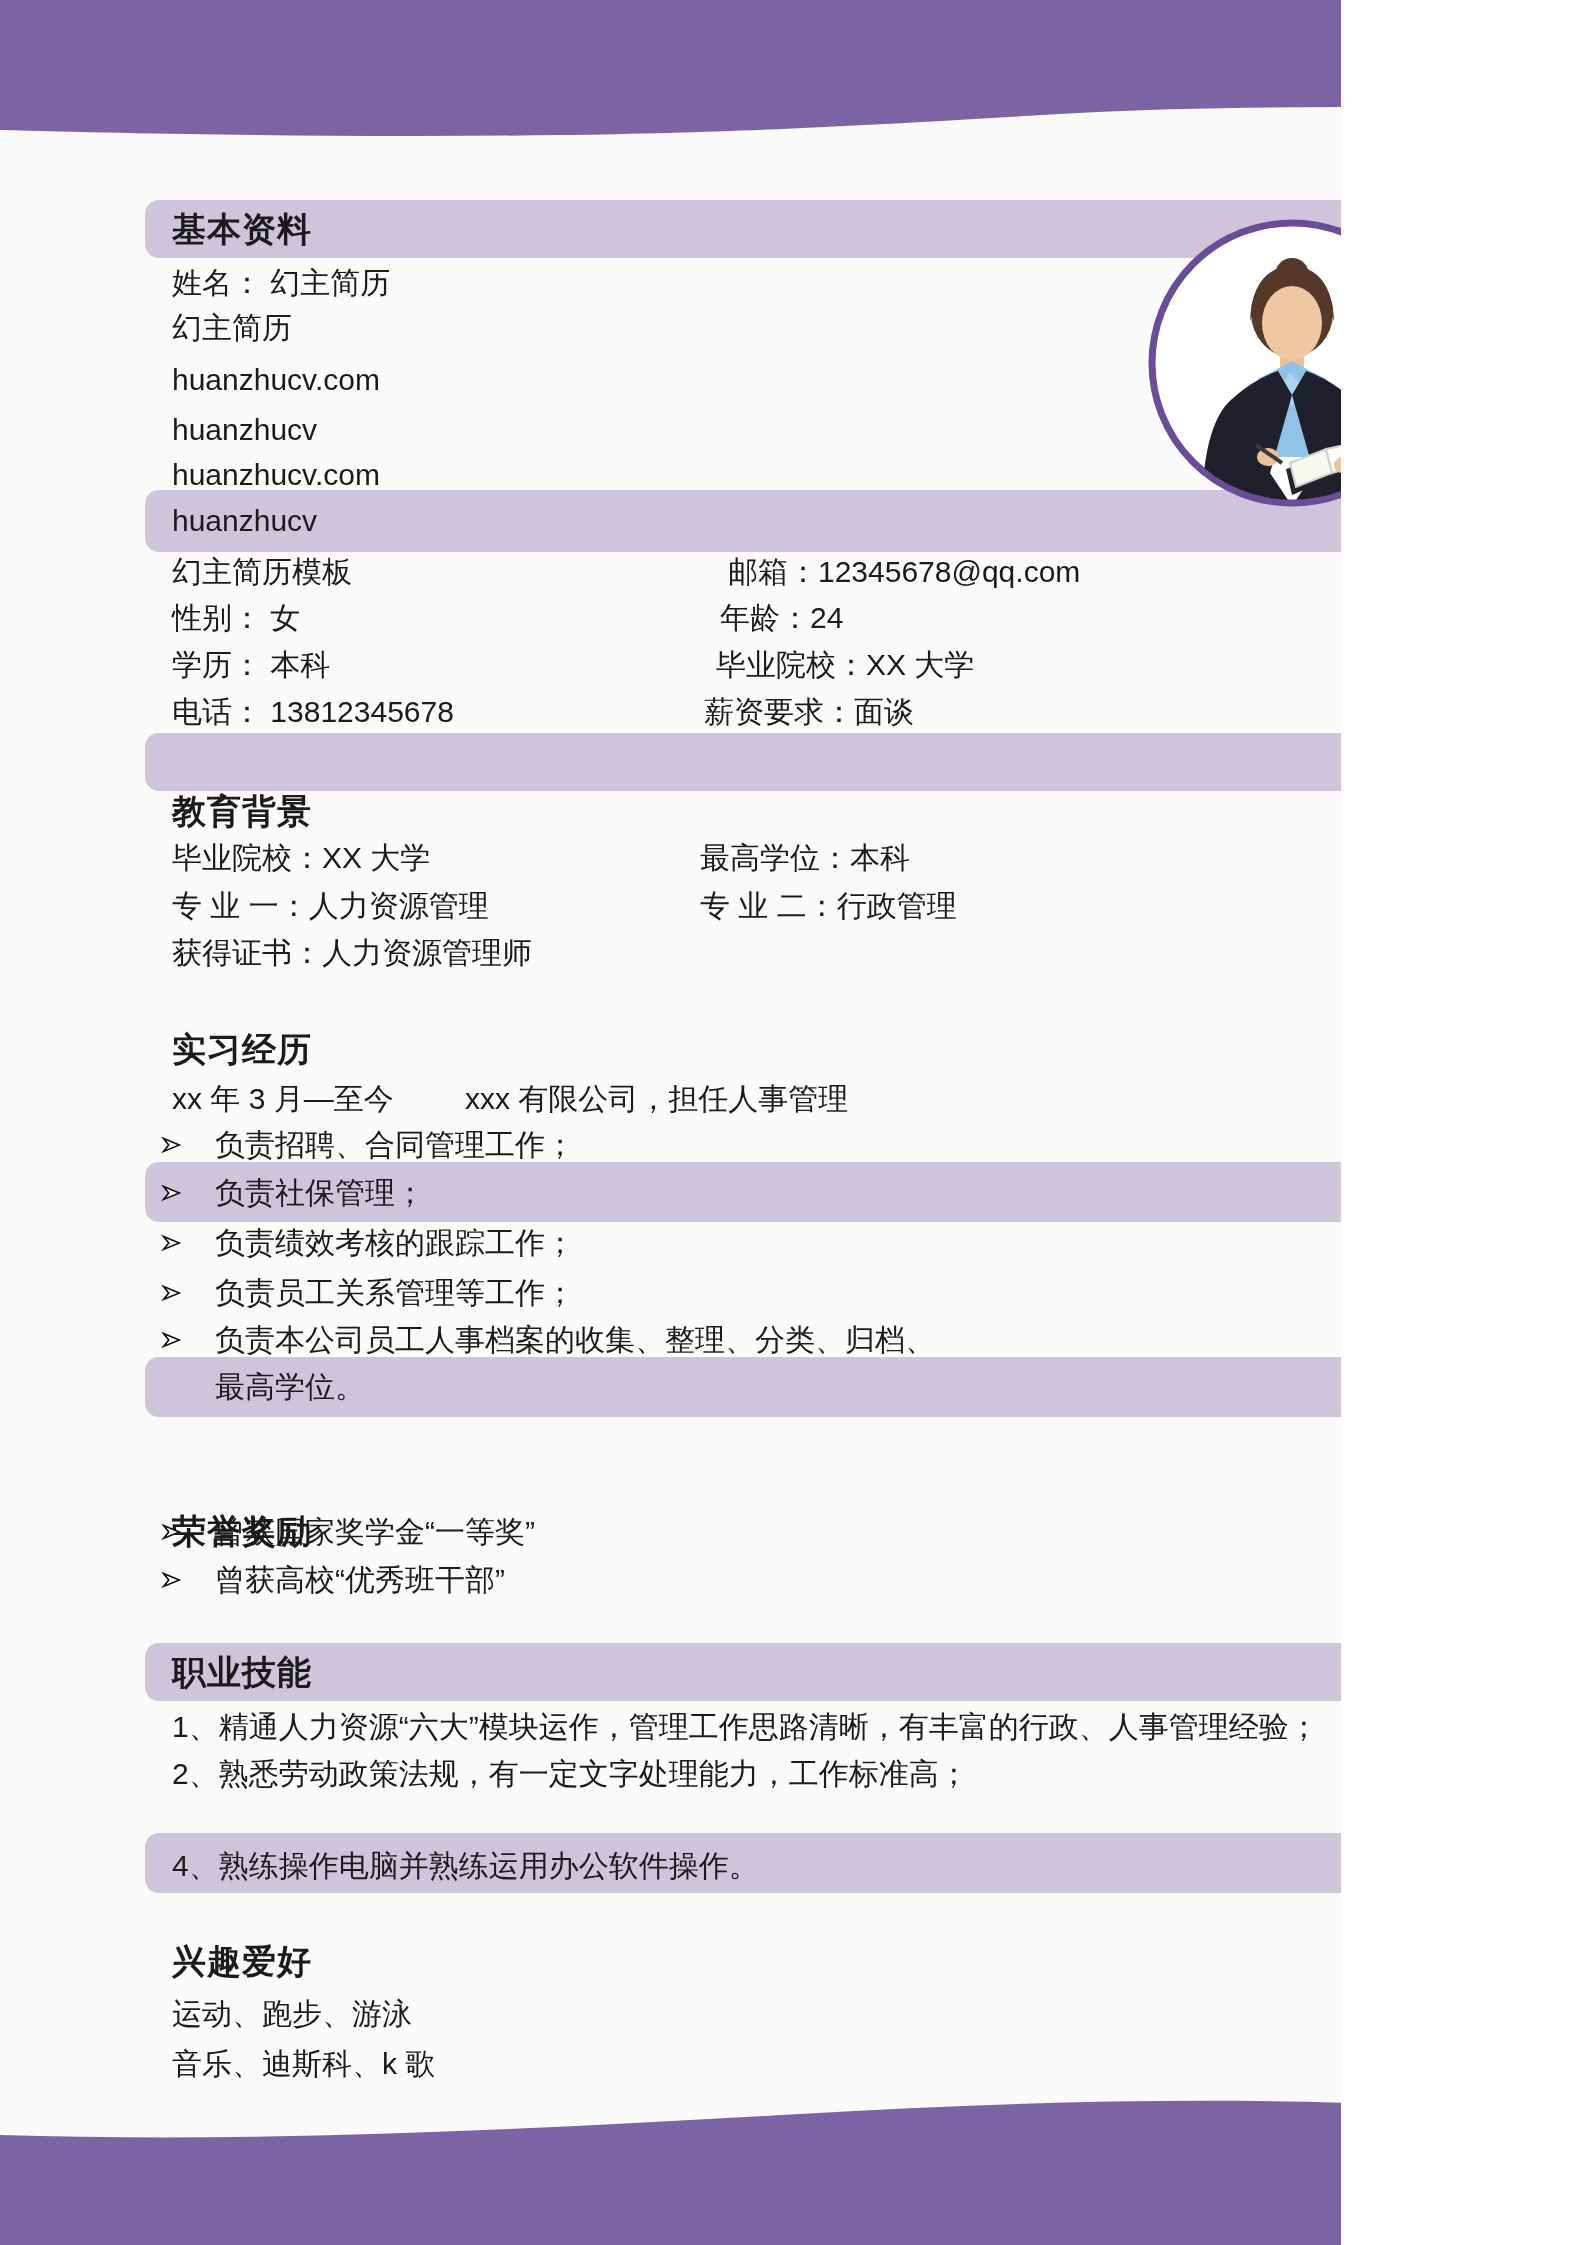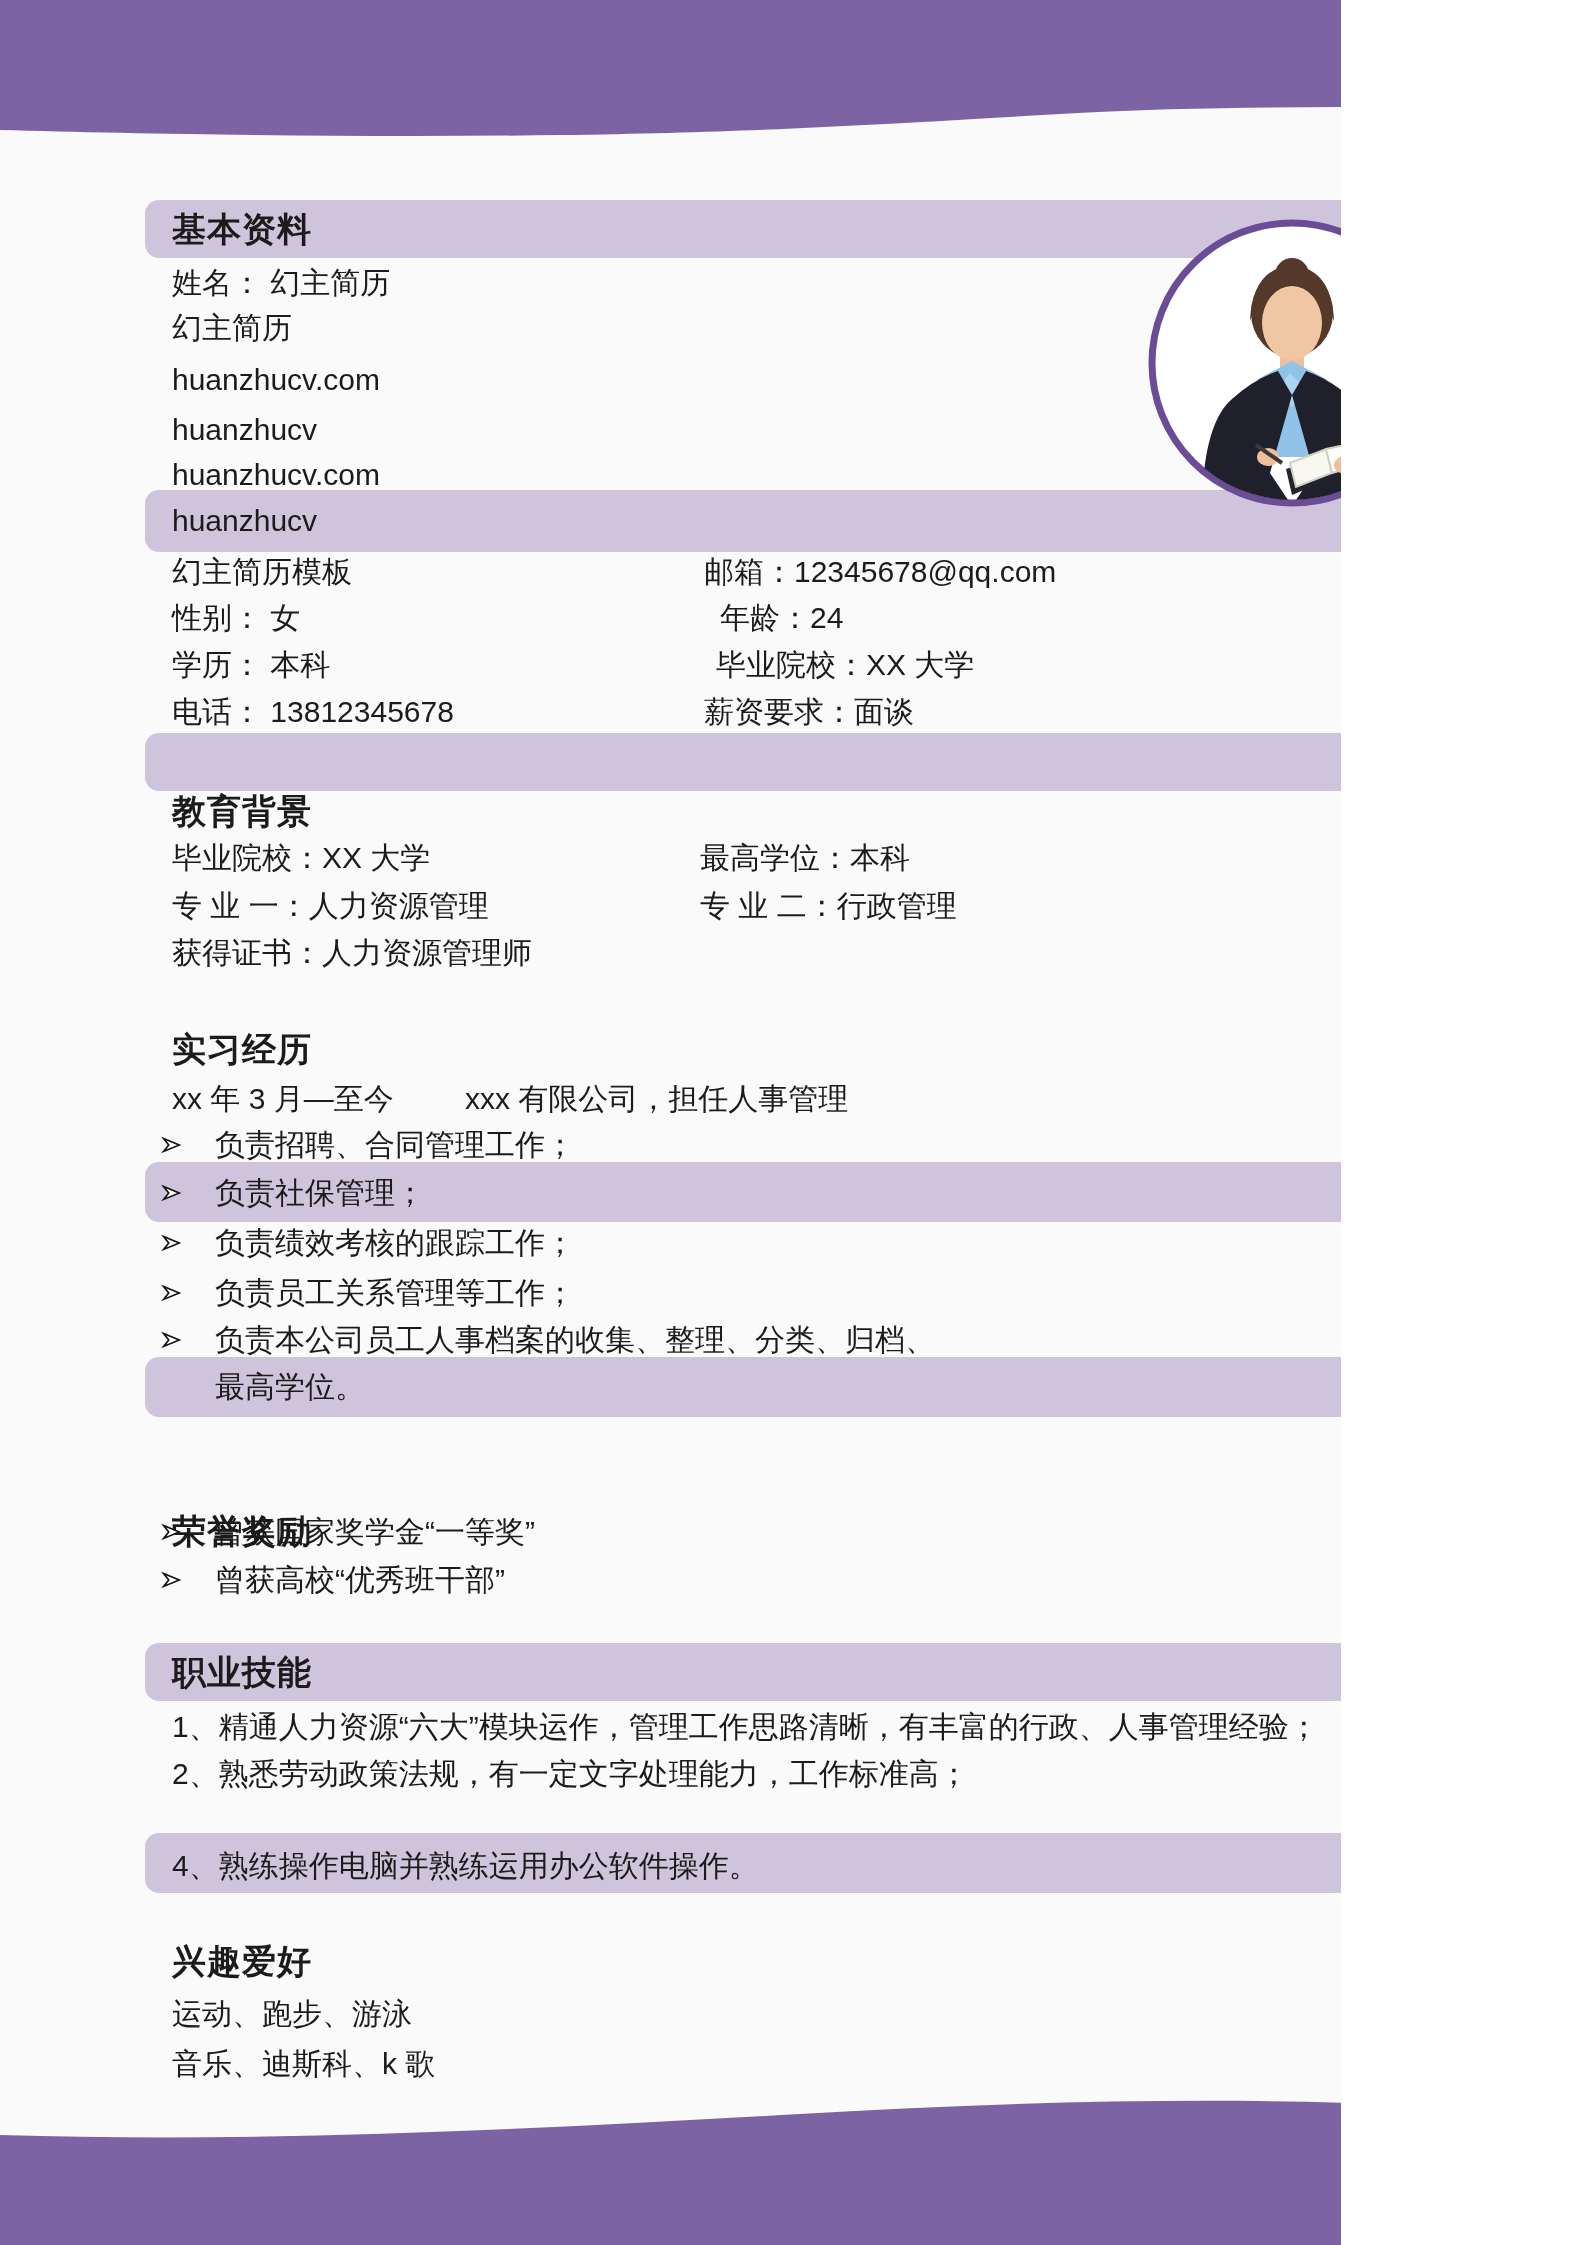--- a/index.html
+++ b/index.html
@@ -78,21 +78,21 @@
   <div class="line title" style="top:207px;">基本资料</div>
 
   <div class="line" style="top:263px;">姓名：  幻主简历</div>
   <div class="line" style="top:308px;">幻主简历</div>
   <div class="line" style="top:360px;">huanzhucv.com</div>
   <div class="line" style="top:410px;">huanzhucv</div>
   <div class="line" style="top:455px;">huanzhucv.com</div>
   <div class="line" style="top:501px;">huanzhucv</div>
 
   <div class="line" style="top:552px;">幻主简历模板</div>
-  <div class="line" style="top:552px;left:704px;text-align:right;">邮箱：12345678@qq.com</div>
+  <div class="line" style="top:552px;left:728px;text-align:right;">邮箱：12345678@qq.com</div>
 
   <div class="line" style="top:598px;">性别：  女</div>
   <div class="line" style="top:598px;left:720px;">年龄：24</div>
 
   <div class="line" style="top:645px;">学历：  本科</div>
   <div class="line" style="top:645px;left:716px;">毕业院校：XX 大学</div>
 
   <div class="line" style="top:692px;">电话：  13812345678</div>
   <div class="line" style="top:692px;left:704px;">薪资要求：面谈</div>
 

